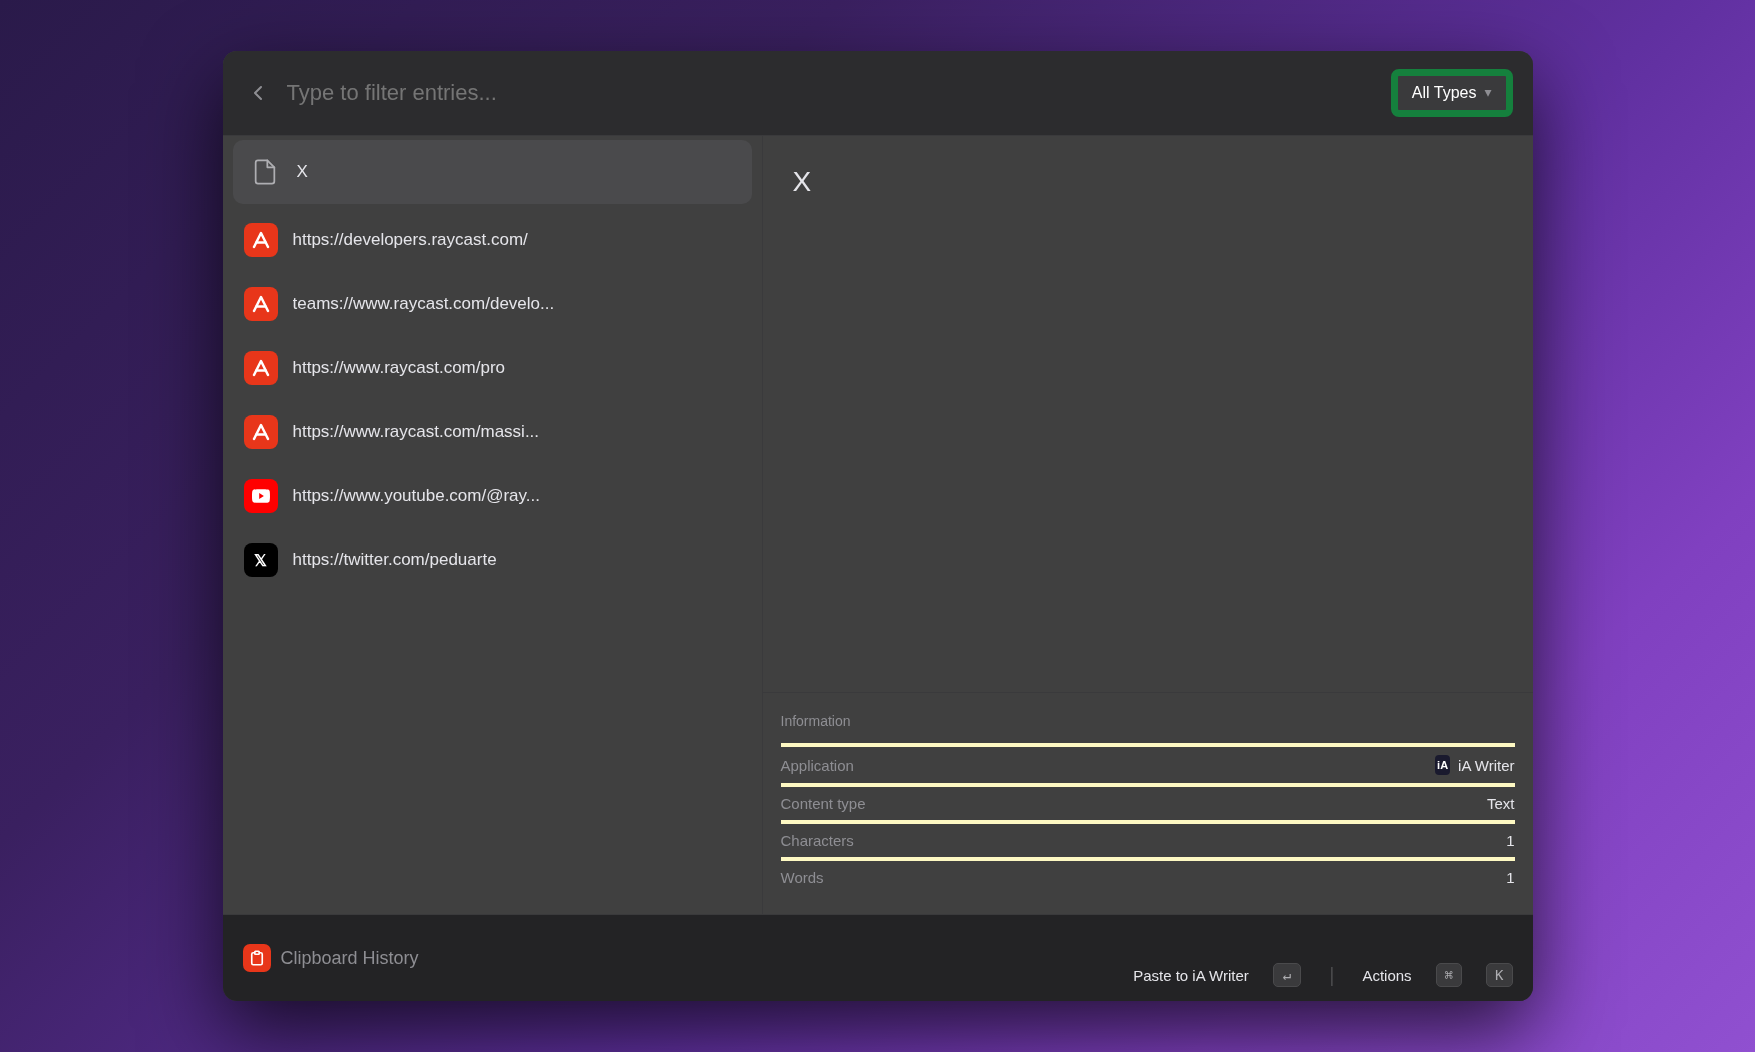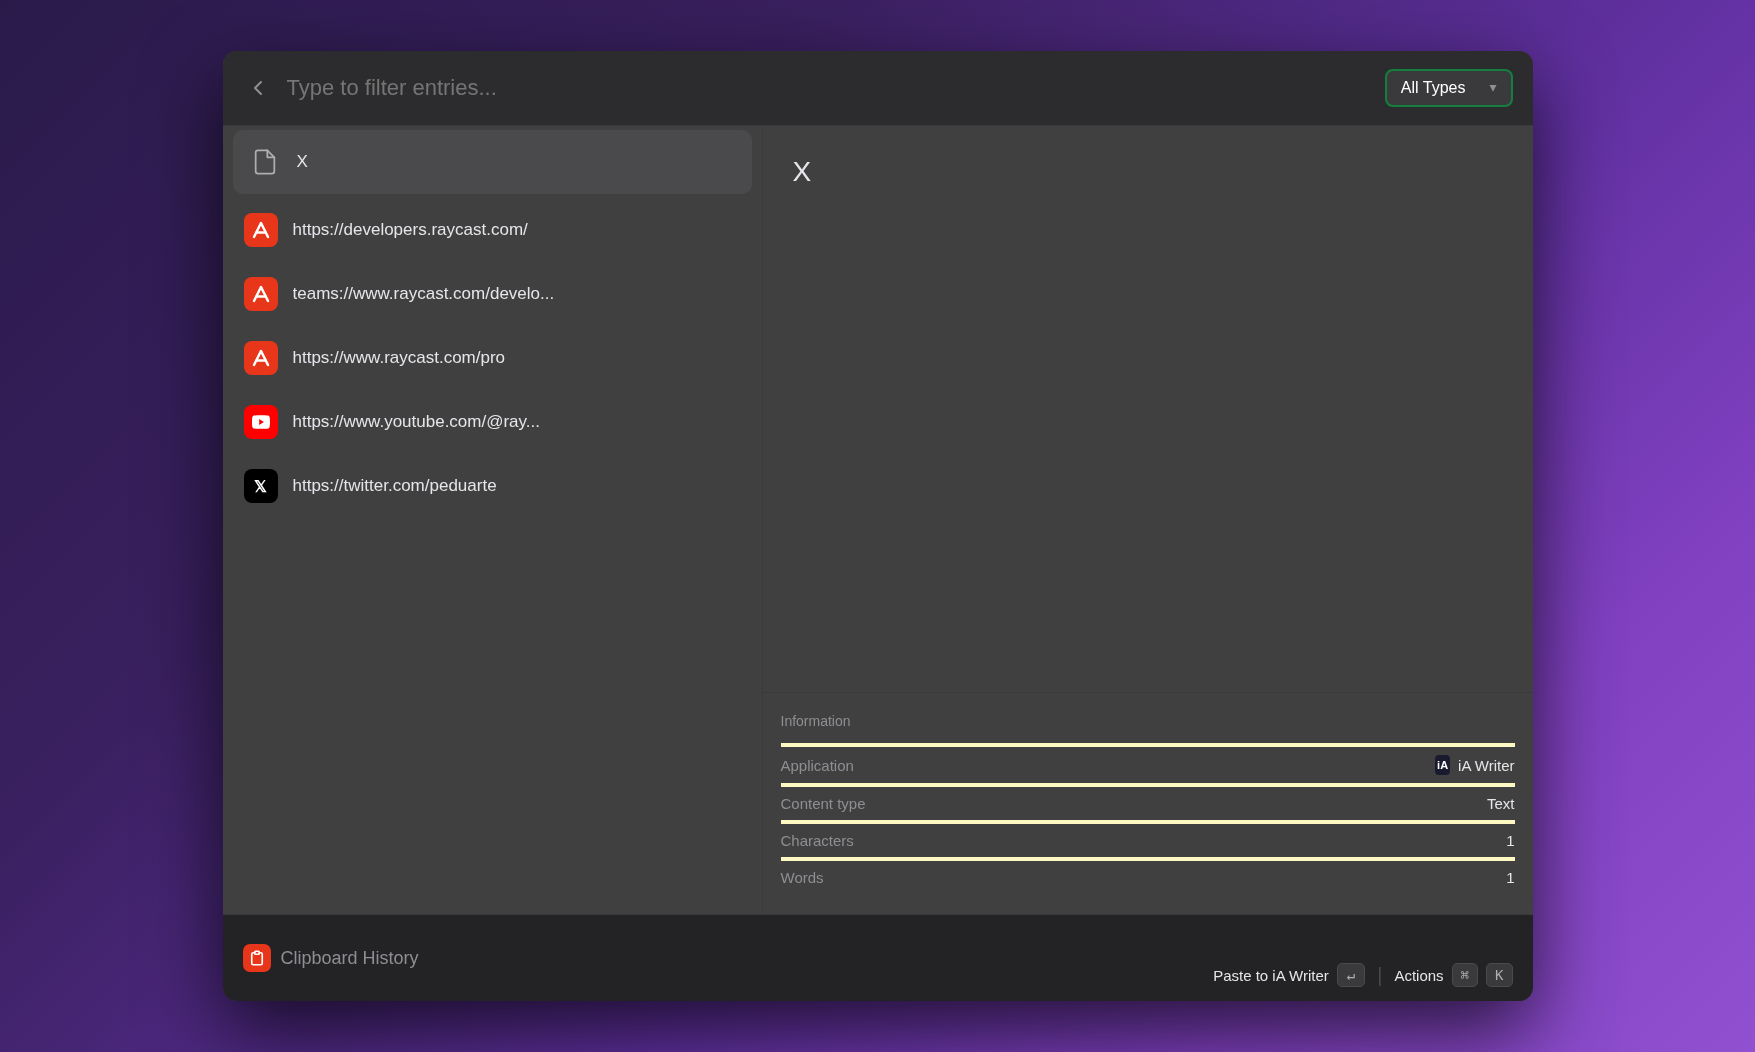--- a/index.html
+++ b/index.html
@@ -58,23 +58,23 @@
       border: none;
       outline: none;
       color: #8e8e93;
       font-size: 22px;
       font-weight: 300;
     }
 
     .type-filter {
       display: flex;
       align-items: flex-start;
-      gap: 24px;
+      gap: 8px;
       background: #3a3a3c;
-      border: 2px solid #15803d;
+      border: 7px solid #15803d;
       border-radius: 8px;
       padding: 8px 14px;
       cursor: pointer;
       color: #ffffff;
       font-size: 16px;
       flex-shrink: 0;
     }
 
     .type-filter .chevron {
       color: #8e8e93;
@@ -264,21 +264,21 @@
 
     .footer-app-name {
       color: #8e8e93;
       font-size: 18px;
       flex: 1;
     }
 
     .footer-actions {
       display: flex;
       align-items: center;
-      gap: 8px;
+      gap: 24px;
       margin-top: 34px;
     }
 
     .footer-primary-btn {
       color: #e5e5ea;
       font-size: 15px;
       font-weight: 500;
     }
 
     .kbd {
@@ -371,20 +371,30 @@
           <svg class="raycast-svg-icon" viewBox="0 0 34 34" xmlns="http://www.w3.org/2000/svg">
             <rect width="34" height="34" rx="8" fill="#e8361a"></rect>
             <path d="M10 24L17 10L24 24" stroke="white" stroke-width="2.5" stroke-linecap="round" stroke-linejoin="round" fill="none"></path>
             <path d="M12.5 19.5H21.5" stroke="white" stroke-width="2.5" stroke-linecap="round" fill="none"></path>
           </svg>
         </div>
         <span class="item-text">https://www.raycast.com/pro</span>
       </div>
 
 
+      <div class="list-item">
+        <div class="item-icon">
+          <svg class="raycast-svg-icon" viewBox="0 0 34 34" xmlns="http://www.w3.org/2000/svg">
+            <rect width="34" height="34" rx="8" fill="#e8361a"></rect>
+            <path d="M10 24L17 10L24 24" stroke="white" stroke-width="2.5" stroke-linecap="round" stroke-linejoin="round" fill="none"></path>
+            <path d="M12.5 19.5H21.5" stroke="white" stroke-width="2.5" stroke-linecap="round" fill="none"></path>
+          </svg>
+        </div>
+        <span class="item-text">https://www.raycast.com/massi...</span>
+      </div>
 
       <div class="list-item">
         <div class="item-icon">
           <div class="youtube-icon">
             <svg width="18" height="14" viewBox="0 0 18 14" fill="white">
               <path d="M17.6 2.1C17.4 1.4 16.8 0.8 16.1 0.6C14.7 0.2 9 0.2 9 0.2C9 0.2 3.3 0.2 1.9 0.6C1.2 0.8 0.6 1.4 0.4 2.1C0 3.5 0 7 0 7C0 7 0 10.5 0.4 11.9C0.6 12.6 1.2 13.2 1.9 13.4C3.3 13.8 9 13.8 9 13.8C9 13.8 14.7 13.8 16.1 13.4C16.8 13.2 17.4 12.6 17.6 11.9C18 10.5 18 7 18 7C18 7 18 3.5 17.6 2.1Z"></path>
               <polygon points="7.2,10 11.9,7 7.2,4" fill="red"></polygon>
             </svg>
           </div>
         </div>

